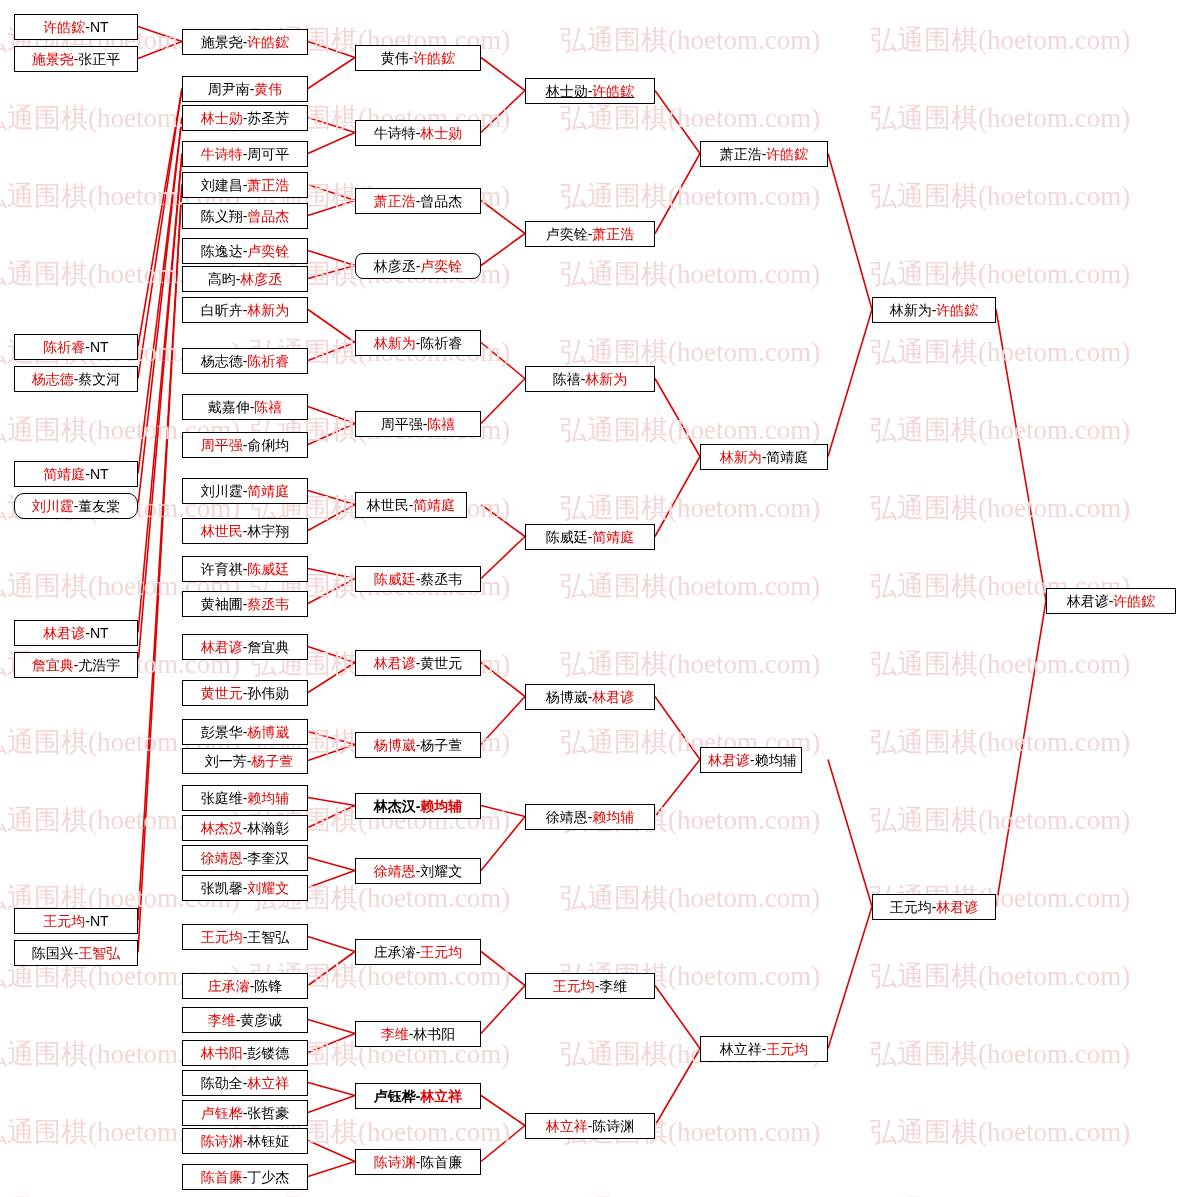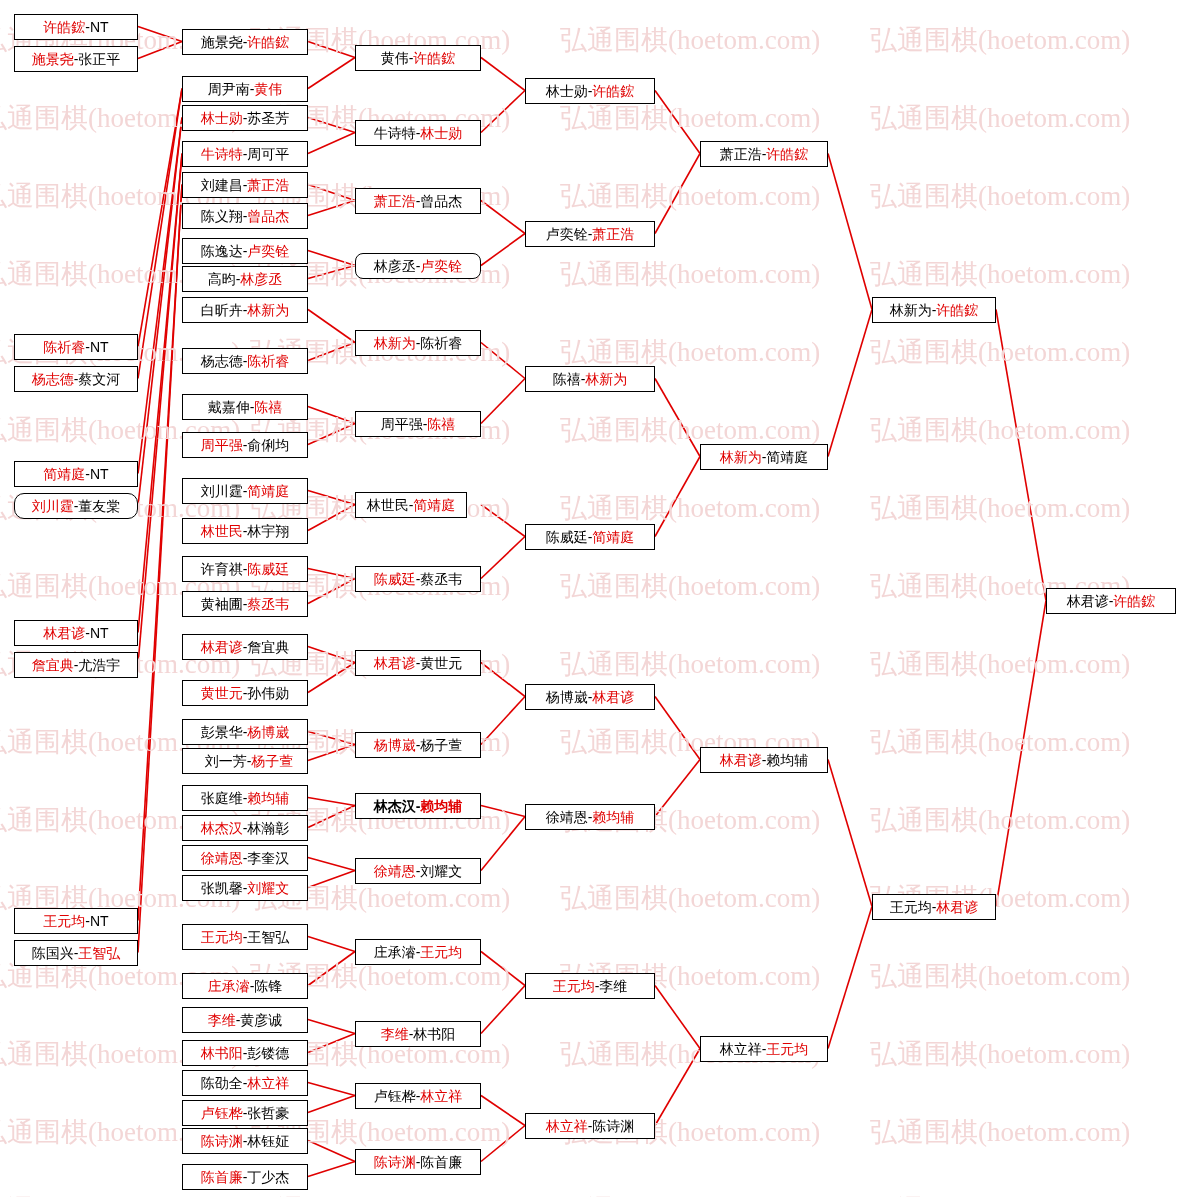--- a/index.html
+++ b/index.html
@@ -229,31 +229,31 @@
       <div class="node" style="left: 355px; top: 330px; width: 126px;"><span class="w">林新为</span><span class="l">-</span><span class="l">陈祈睿</span></div>
       <div class="node" style="left: 355px; top: 411px; width: 126px;"><span class="l">周平强</span><span class="l">-</span><span class="w">陈禧</span></div>
       <div class="node" style="left: 355px; top: 492px; width: 112px;"><span class="l">林世民</span><span class="l">-</span><span class="w">简靖庭</span></div>
       <div class="node" style="left: 355px; top: 566px; width: 126px;"><span class="w">陈威廷</span><span class="l">-</span><span class="l">蔡丞韦</span></div>
       <div class="node" style="left: 355px; top: 650px; width: 126px;"><span class="w">林君谚</span><span class="l">-</span><span class="l">黄世元</span></div>
       <div class="node" style="left: 355px; top: 732px; width: 126px;"><span class="w">杨博崴</span><span class="l">-</span><span class="l">杨子萱</span></div>
       <div class="node" style="left: 355px; top: 793px; width: 126px; font-weight: bold;"><span class="l">林杰汉</span><span class="l">-</span><span class="w">赖均辅</span></div>
       <div class="node" style="left: 355px; top: 858px; width: 126px;"><span class="w">徐靖恩</span><span class="l">-</span><span class="l">刘耀文</span></div>
       <div class="node" style="left: 355px; top: 939px; width: 126px;"><span class="l">庄承濬</span><span class="l">-</span><span class="w">王元均</span></div>
       <div class="node" style="left: 355px; top: 1021px; width: 126px;"><span class="w">李维</span><span class="l">-</span><span class="l">林书阳</span></div>
-      <div class="node" style="left: 355px; top: 1083px; width: 126px;"><span class="l">卢钰桦</span><span class="l">-</span><span class="w">林立祥</span></div>
+      <div class="node" style="left: 355px; top: 1083px; width: 126px; font-weight: bold;"><span class="l">卢钰桦</span><span class="l">-</span><span class="w">林立祥</span></div>
       <div class="node" style="left: 355px; top: 1149px; width: 126px;"><span class="w">陈诗渊</span><span class="l">-</span><span class="l">陈首廉</span></div>
-      <div class="node" style="left: 525px; top: 78px; width: 130px;"><span class="l">林士勋</span><span class="l">-</span><span class="w">许皓鋐</span></div>
+      <div class="node" style="left: 525px; top: 78px; width: 130px; text-decoration: underline;"><span class="l">林士勋</span><span class="l">-</span><span class="w">许皓鋐</span></div>
       <div class="node" style="left: 525px; top: 221px; width: 130px;"><span class="l">卢奕铨</span><span class="l">-</span><span class="w">萧正浩</span></div>
       <div class="node" style="left: 525px; top: 366px; width: 130px;"><span class="l">陈禧</span><span class="l">-</span><span class="w">林新为</span></div>
       <div class="node" style="left: 525px; top: 524px; width: 130px;"><span class="l">陈威廷</span><span class="l">-</span><span class="w">简靖庭</span></div>
       <div class="node" style="left: 525px; top: 684px; width: 130px;"><span class="l">杨博崴</span><span class="l">-</span><span class="w">林君谚</span></div>
       <div class="node" style="left: 525px; top: 804px; width: 130px;"><span class="l">徐靖恩</span><span class="l">-</span><span class="w">赖均辅</span></div>
       <div class="node" style="left: 525px; top: 973px; width: 130px;"><span class="w">王元均</span><span class="l">-</span><span class="l">李维</span></div>
       <div class="node" style="left: 525px; top: 1113px; width: 130px;"><span class="w">林立祥</span><span class="l">-</span><span class="l">陈诗渊</span></div>
       <div class="node" style="left: 700px; top: 141px; width: 128px;"><span class="l">萧正浩</span><span class="l">-</span><span class="w">许皓鋐</span></div>
       <div class="node" style="left: 700px; top: 444px; width: 128px;"><span class="w">林新为</span><span class="l">-</span><span class="l">简靖庭</span></div>
-      <div class="node" style="left: 700px; top: 747px; width: 128px;"><span class="w">林君谚</span><span class="l">-</span><span class="l">赖均辅</span></div>
+      <div class="node" style="left: 700px; top: 747px; width: 102px;"><span class="w">林君谚</span><span class="l">-</span><span class="l">赖均辅</span></div>
       <div class="node" style="left: 700px; top: 1036px; width: 128px;"><span class="l">林立祥</span><span class="l">-</span><span class="w">王元均</span></div>
       <div class="node" style="left: 872px; top: 297px; width: 124px;"><span class="l">林新为</span><span class="l">-</span><span class="w">许皓鋐</span></div>
       <div class="node" style="left: 872px; top: 894px; width: 124px;"><span class="l">王元均</span><span class="l">-</span><span class="w">林君谚</span></div>
       <div class="node" style="left: 1046px; top: 588px; width: 130px;"><span class="l">林君谚</span><span class="l">-</span><span class="w">许皓鋐</span></div>
     </div>
 </div>
 
 </body></html>

